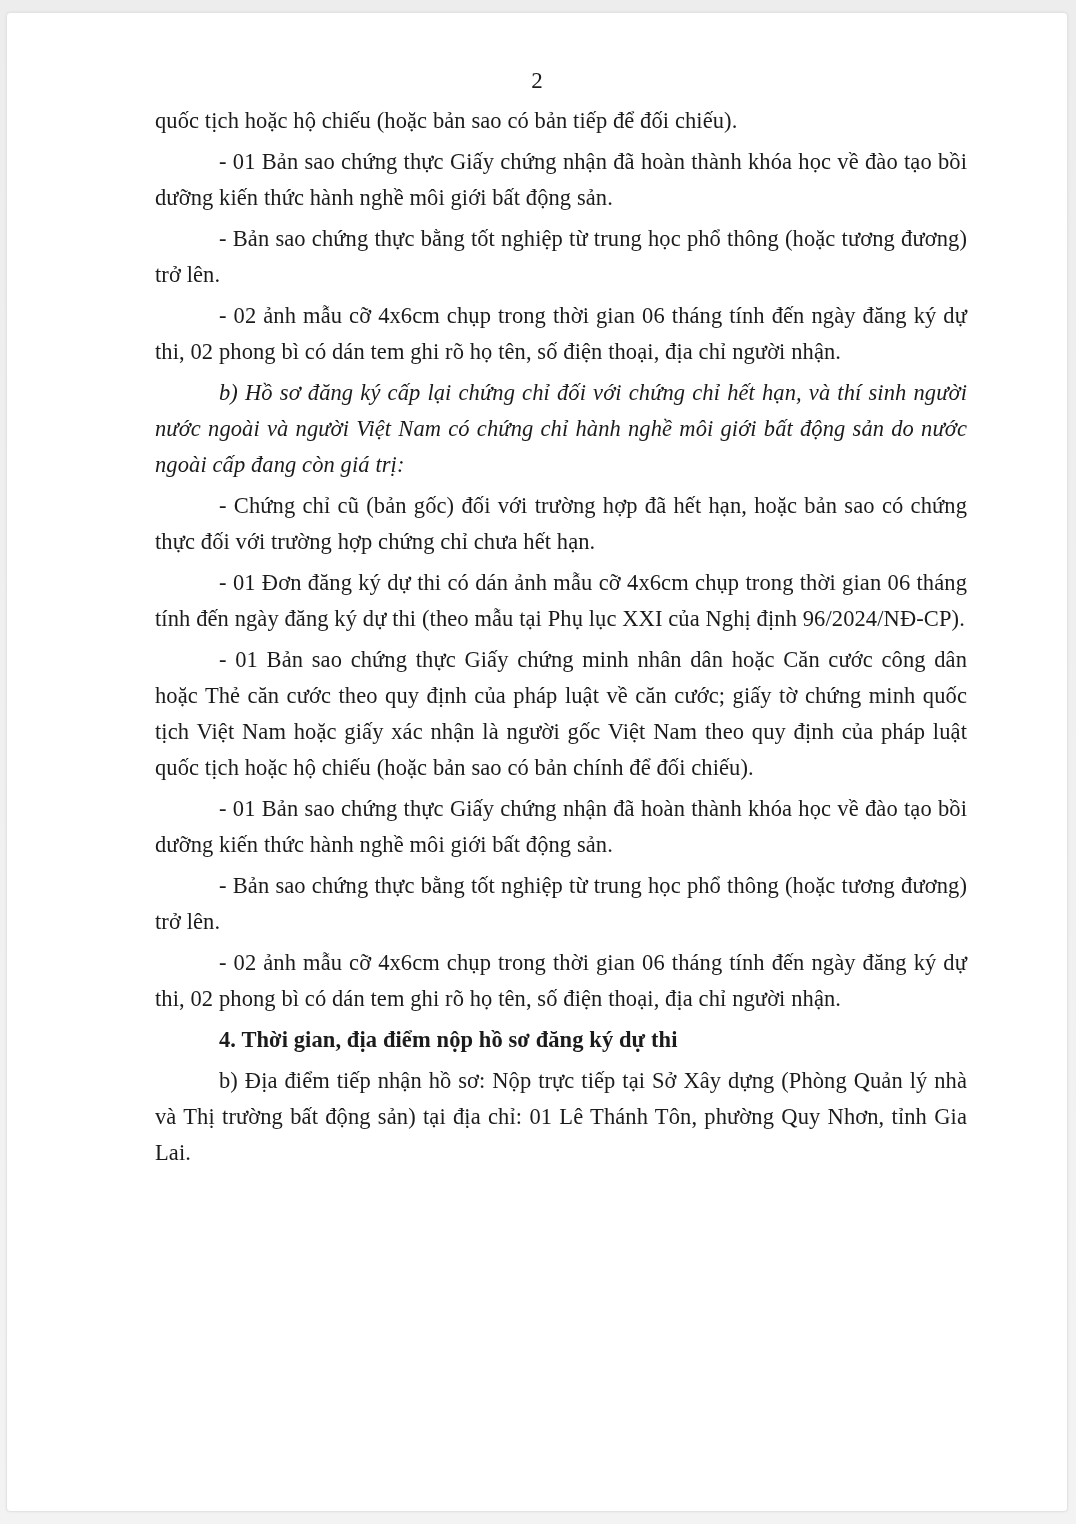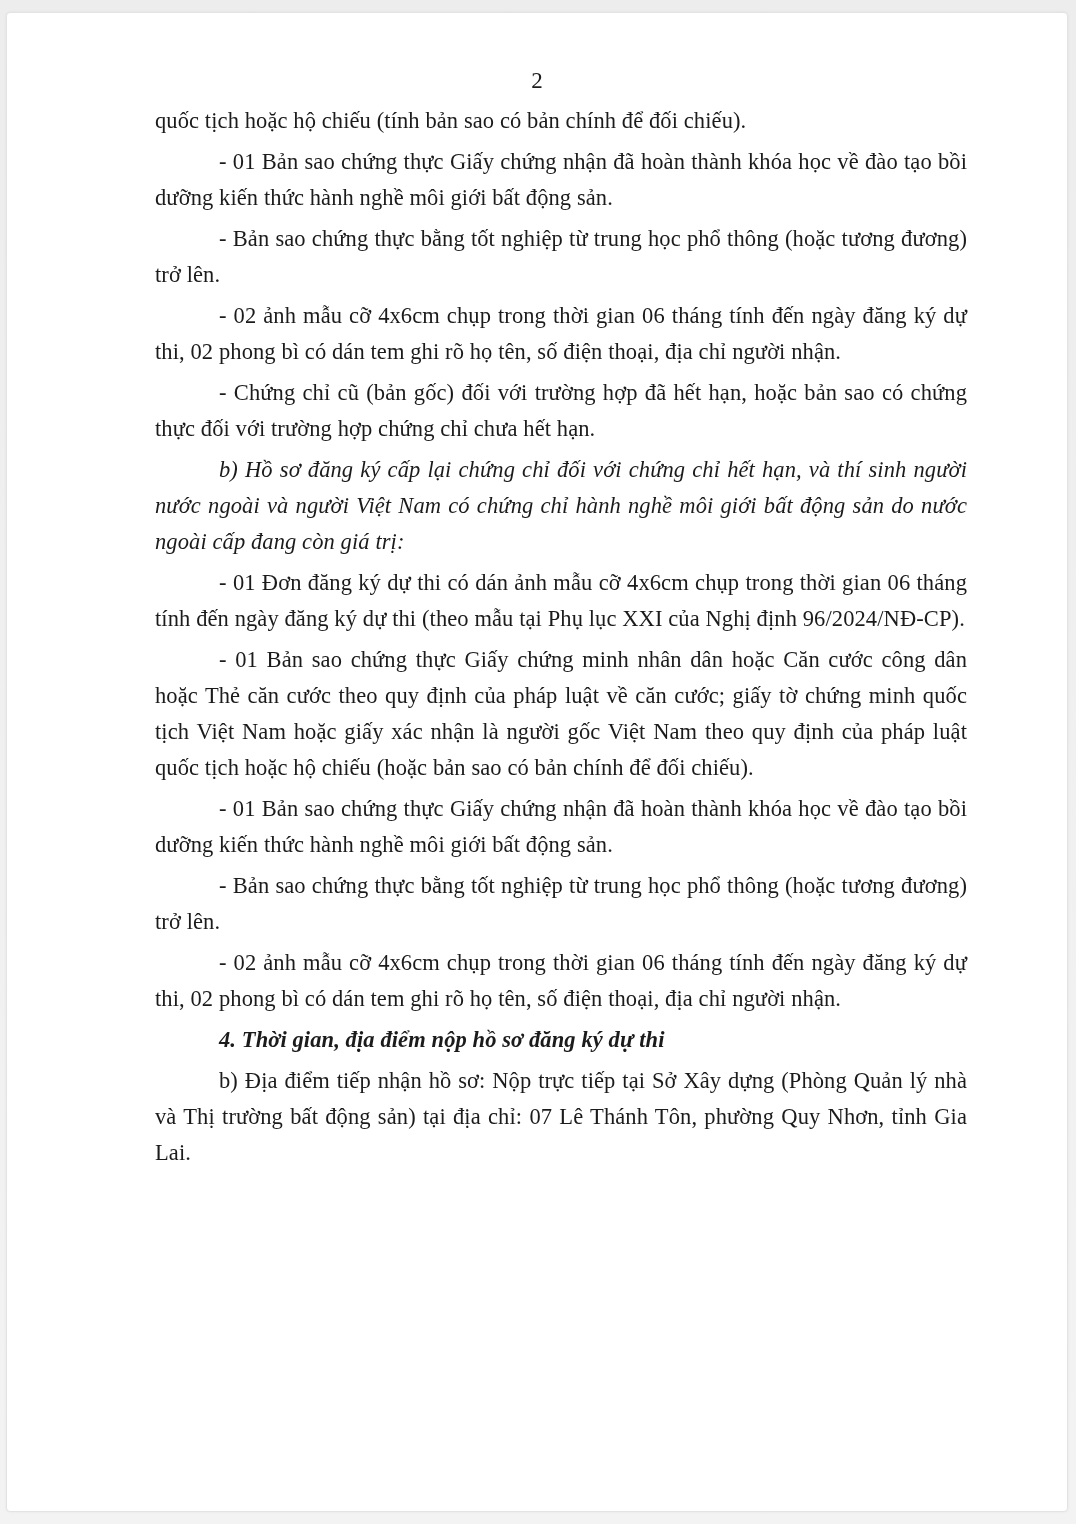--- a/index.html
+++ b/index.html
@@ -49,59 +49,58 @@
     margin: 0 0 5px 0;
   }
   .content p.indent {
     text-indent: 64px;
   }
   .content p.italic {
     font-style: italic;
   }
   .content p.bold {
     font-weight: bold;
-    font-style: italic;
   }
   .content .bold-seg {
     font-weight: bold;
   }
 </style>
 </head>
 <body>
 
 <div class="scan-frame">
   <div class="page">
 
     <div class="page-number">2</div>
 
     <div class="content">
 
-      <p class="paragraph">quốc tịch hoặc hộ chiếu (tính bản sao có bản chính để đối chiếu).</p>
+      <p class="paragraph">quốc tịch hoặc hộ chiếu (hoặc bản sao có bản tiếp để đối chiếu).</p>
 
       <p class="paragraph indent">- 01 Bản sao chứng thực Giấy chứng nhận đã hoàn thành khóa học về đào tạo bồi dưỡng kiến thức hành nghề môi giới bất động sản.</p>
 
       <p class="paragraph indent">- Bản sao chứng thực bằng tốt nghiệp từ trung học phổ thông (hoặc tương đương) trở lên.</p>
 
       <p class="paragraph indent">- 02 ảnh mẫu cỡ 4x6cm chụp trong thời gian 06 tháng tính đến ngày đăng ký dự thi, 02 phong bì có dán tem ghi rõ họ tên, số điện thoại, địa chỉ người nhận.</p>
 
+      <p class="paragraph indent italic">b) Hồ sơ đăng ký cấp lại chứng chỉ đối với chứng chỉ hết hạn, và thí sinh người nước ngoài và người Việt Nam có chứng chỉ hành nghề môi giới bất động sản do nước ngoài cấp đang còn giá trị:</p>
+
       <p class="paragraph indent">- Chứng chỉ cũ (bản gốc) đối với trường hợp đã hết hạn, hoặc bản sao có chứng thực đối với trường hợp chứng chỉ chưa hết hạn.</p>
-
-      <p class="paragraph indent italic">b) Hồ sơ đăng ký cấp lại chứng chỉ đối với chứng chỉ hết hạn, và thí sinh người nước ngoài và người Việt Nam có chứng chỉ hành nghề môi giới bất động sản do nước ngoài cấp đang còn giá trị:</p>
 
       <p class="paragraph indent">- 01 Đơn đăng ký dự thi có dán ảnh mẫu cỡ 4x6cm chụp trong thời gian 06 tháng tính đến ngày đăng ký dự thi (theo mẫu tại Phụ lục XXI của Nghị định 96/2024/NĐ-CP).</p>
 
       <p class="paragraph indent">- 01 Bản sao chứng thực Giấy chứng minh nhân dân hoặc Căn cước công dân hoặc Thẻ căn cước theo quy định của pháp luật về căn cước; giấy tờ chứng minh quốc tịch Việt Nam hoặc giấy xác nhận là người gốc Việt Nam theo quy định của pháp luật quốc tịch hoặc hộ chiếu (hoặc bản sao có bản chính để đối chiếu).</p>
 
       <p class="paragraph indent">- 01 Bản sao chứng thực Giấy chứng nhận đã hoàn thành khóa học về đào tạo bồi dưỡng kiến thức hành nghề môi giới bất động sản.</p>
 
       <p class="paragraph indent">- Bản sao chứng thực bằng tốt nghiệp từ trung học phổ thông (hoặc tương đương) trở lên.</p>
 
       <p class="paragraph indent">- 02 ảnh mẫu cỡ 4x6cm chụp trong thời gian 06 tháng tính đến ngày đăng ký dự thi, 02 phong bì có dán tem ghi rõ họ tên, số điện thoại, địa chỉ người nhận.</p>
 
 
       <p class="paragraph indent bold">4. Thời gian, địa điểm nộp hồ sơ đăng ký dự thi</p>
 
 
-      <p class="paragraph indent">b) Địa điểm tiếp nhận hồ sơ: Nộp trực tiếp tại Sở Xây dựng (Phòng Quản lý nhà và Thị trường bất động sản) tại địa chỉ: 07 Lê Thánh Tôn, phường Quy Nhơn, tỉnh Gia Lai.</p>
+      <p class="paragraph indent">b) Địa điểm tiếp nhận hồ sơ: Nộp trực tiếp tại Sở Xây dựng (Phòng Quản lý nhà và Thị trường bất động sản) tại địa chỉ: 01 Lê Thánh Tôn, phường Quy Nhơn, tỉnh Gia Lai.</p>
 
     </div>
   </div>
 </div>
 
 </body></html>

